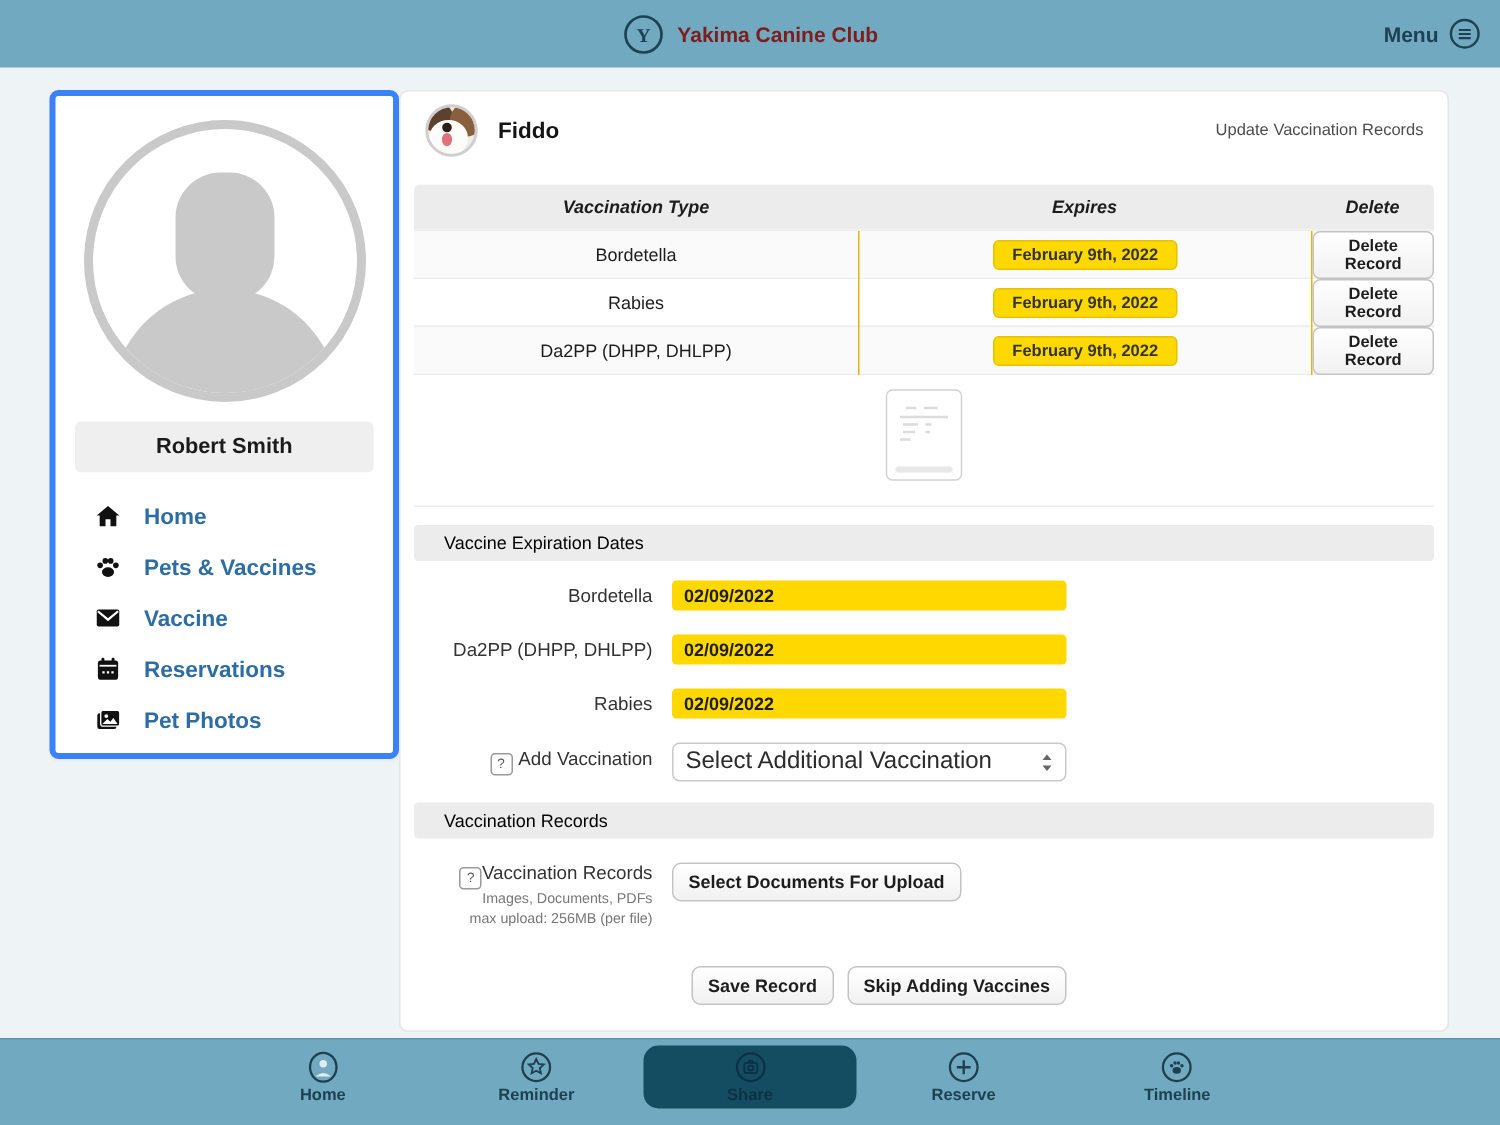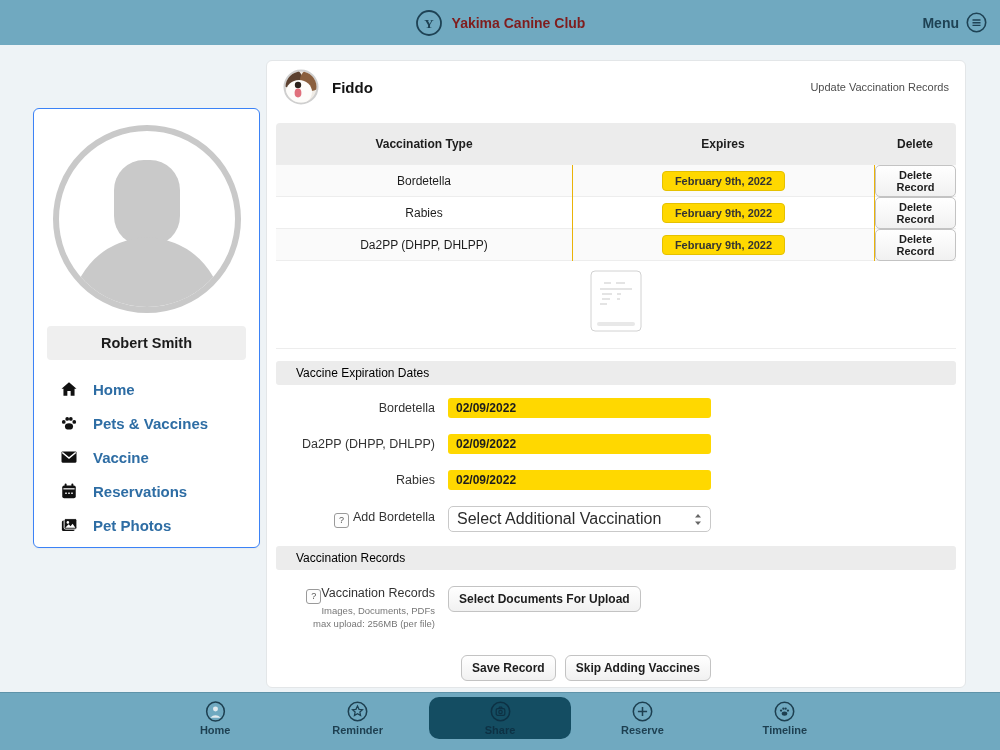--- a/index.html
+++ b/index.html
@@ -11,39 +11,39 @@
   }
   
   .topbar{position:absolute;top:0;left:0;width:1000px;height:45px;background:#70a9c0;}
   .topbar-center{position:absolute;left:0;right:0;top:0;height:45px;display:flex;align-items:center;justify-content:center;gap:9px;}
   .topbar-title{font-size:14px;font-weight:600;color:#7f1d1d;}
   .menu-area{position:absolute;right:13px;top:0;height:45px;display:flex;align-items:center;gap:7px;cursor:pointer;}
   .menu-label{font-size:14px;font-weight:600;color:#1e4254;}
 
   
   .sidebar-card{position:absolute;left:33px;top:60px;width:225px;height:438px;background:#fff;
-    border:1px solid #3b82f6;border-radius:6px;box-shadow:0 1px 2px rgba(0,0,0,.04);margin-top:48px;}
+    border:4px solid #3b82f6;border-radius:6px;box-shadow:0 1px 2px rgba(0,0,0,.04);}
   .avatar-wrap{display:flex;justify-content:center;margin-top:15px;}
   .name-box{margin:12px 13px 0;background:#efefef;border-radius:4px;height:34px;line-height:34px;
     text-align:center;font-weight:700;font-size:14.5px;color:#1b1b1b;}
   .side-nav{margin:20px 0 0 26px;display:flex;flex-direction:column;gap:16px;}
   .side-item{display:flex;align-items:center;gap:15px;cursor:pointer;}
   .side-item .s-icon{width:18px;height:18px;color:#111;flex:0 0 18px;}
   .side-item .s-label{font-size:15px;font-weight:700;color:#2e6da4;}
 
   
   .main-card{position:absolute;left:266px;top:60px;width:700px;height:628px;background:#fff;
     border:1px solid #e3e6e8;border-radius:6px;box-sizing:border-box;}
   .pet-header{height:52px;display:flex;align-items:center;padding:0 16px;}
   .pet-name{margin-left:13px;font-size:15px;font-weight:700;color:#141414;}
   .update-link{margin-left:auto;font-size:11px;color:#4d4d4d;}
 
   .vtable{margin:10px 9px 0;font-size:12px;color:#1d1d1d;border-radius:4px 4px 0 0;overflow:hidden;}
   .vt-grid{display:grid;grid-template-columns:296px 302px 1fr;}
-  .vt-head{background:#ececec;height:41px;}
+  .vt-head{background:#ececec;height:30px;font-style:italic;}
   .vt-cell{display:flex;align-items:center;justify-content:center;}
   .vt-head .vt-cell{font-weight:700;}
   .vt-row{height:31px;border-top:1px solid #ededed;}
   .vt-row .vt-cell + .vt-cell{border-left:1px solid #eab308;}
   .vt-row.odd{background:#fafafa;}
   .vt-row.even{background:#ffffff;}
   .date-btn{background:#ffd800;border:1px solid #e5c100;border-radius:4px;padding:3px 12px;
     font-size:11px;font-weight:600;color:#333;cursor:pointer;font-family:inherit;}
   .delete-btn{background:linear-gradient(#ffffff,#f1f1f1);border:1px solid #c3c3c3;border-radius:5px;
     padding:3px 8px;font-size:11px;font-weight:700;color:#1d1d1d;cursor:pointer;font-family:inherit;}
@@ -267,21 +267,21 @@
     <div class="form-row">
       <span class="f-label">Da2PP (DHPP, DHLPP)</span>
       <span class="f-input"><input class="yellow-input" value="02/09/2022" style=""></span>
     </div>
     <div class="form-row">
       <span class="f-label">Rabies</span>
       <span class="f-input"><input class="yellow-input" value="02/09/2022" style=""></span>
     </div>
     <div class="form-row" style="margin-bottom:0;">
       <span class="f-label">
-        <span class="q-ico">?</span><span>Add Bordetella</span>
+        <span class="q-ico">?</span><span>Add Vaccination</span>
       </span>
       <span class="f-input">
         <span class="select-box">
           <span class="sel-txt">Select Additional Vaccination</span>
           <span style="display:inline-flex;">
             <svg width="8" height="13" viewBox="0 0 8 13">
                 <path d="M4 1l3 3.6H1z" fill="#666"></path>
                 <path d="M4 12L1 8.4h6z" fill="#666"></path>
               </svg>
           </span>

